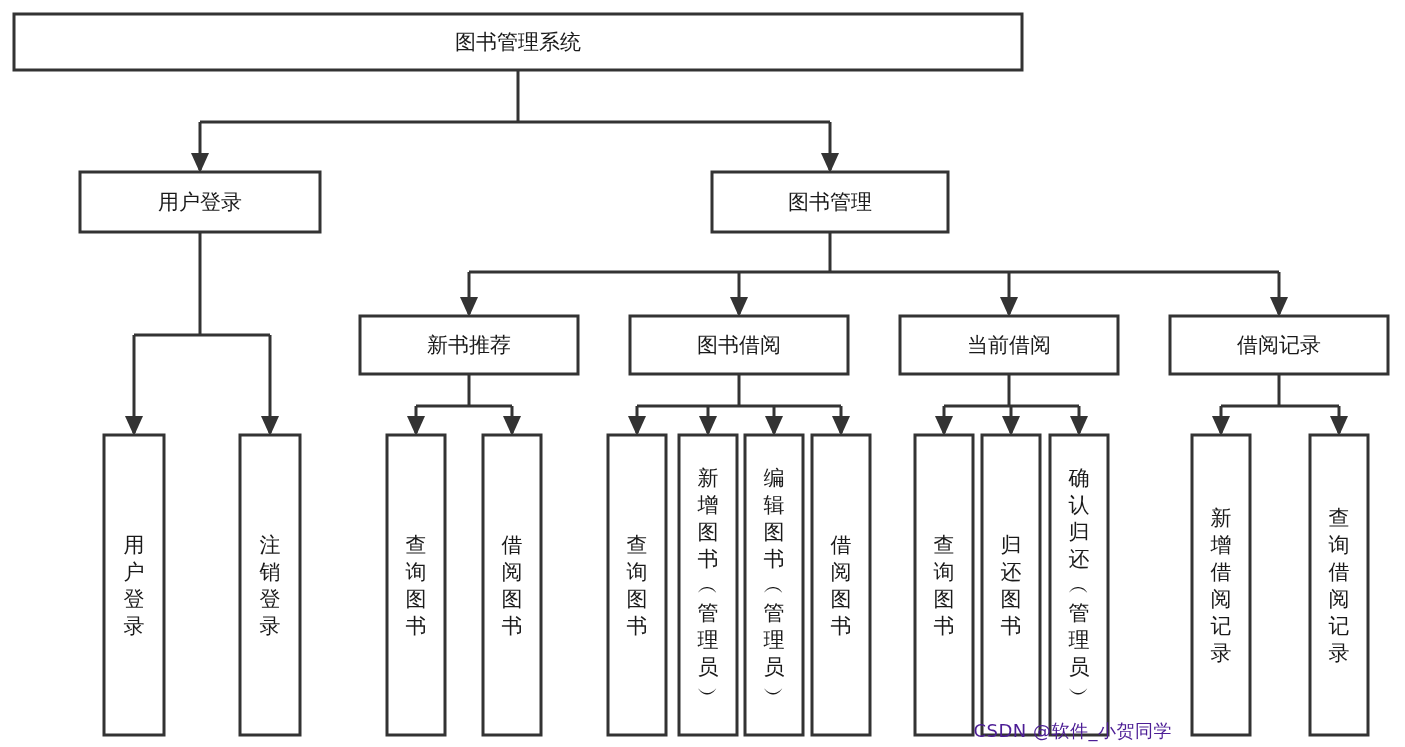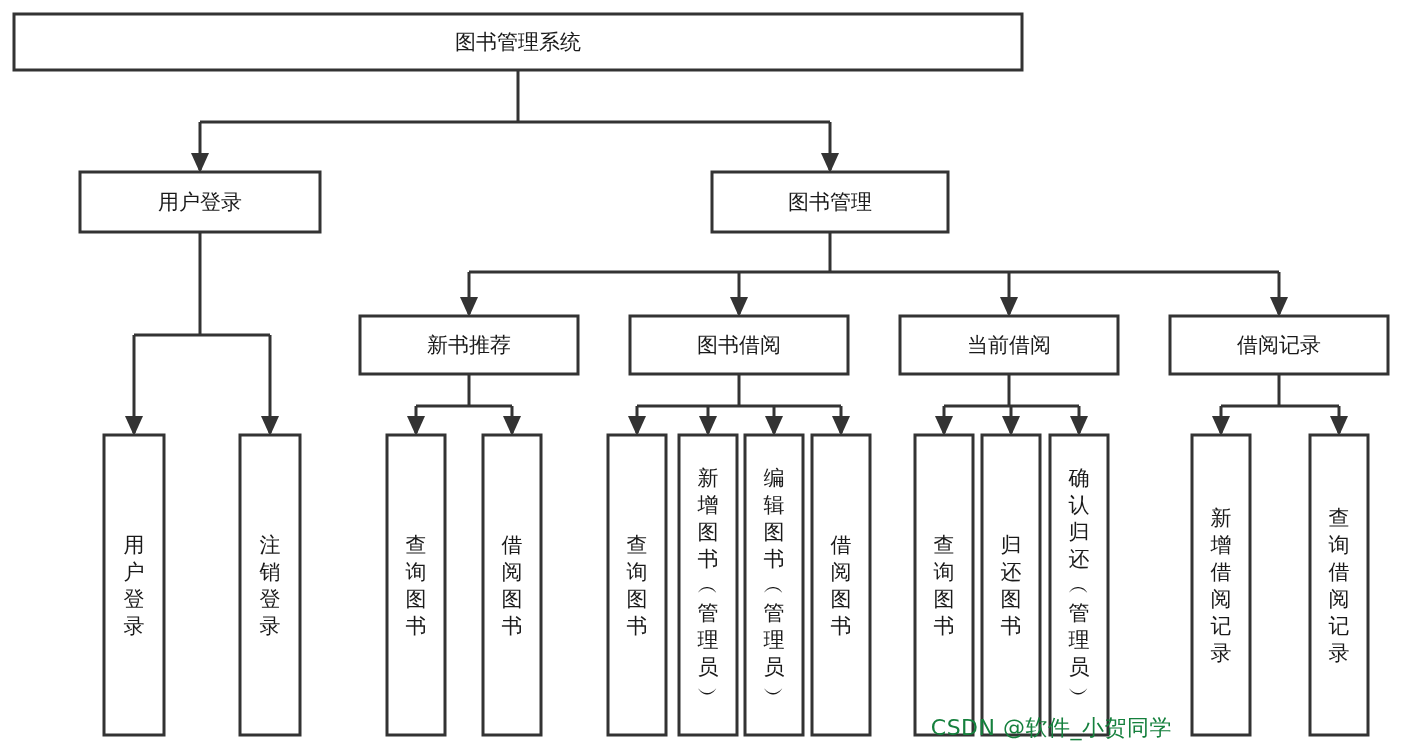--- a/index.html
+++ b/index.html
@@ -52,22 +52,22 @@
     font-family: "DejaVu Sans", "Liberation Sans", sans-serif;
     font-size: 21px;
     fill: #1a1a1a;
     text-anchor: middle;
   }
   .watermark-text {
     position: absolute;
     right: 8px;
     bottom: 4px;
     font-family: "DejaVu Sans", "Liberation Sans", sans-serif;
-    font-size: 22px;
-    color: #15803d;
+    font-size: 18px;
+    color: #4c1d95;
     white-space: nowrap;
     letter-spacing: 0.5px;
   }
 </style>
 </head>
 <body>
 
 <div id="diagram-root">
 
   <svg class="diagram-canvas" viewBox="0 0 1405 747" xmlns="http://www.w3.org/2000/svg">

